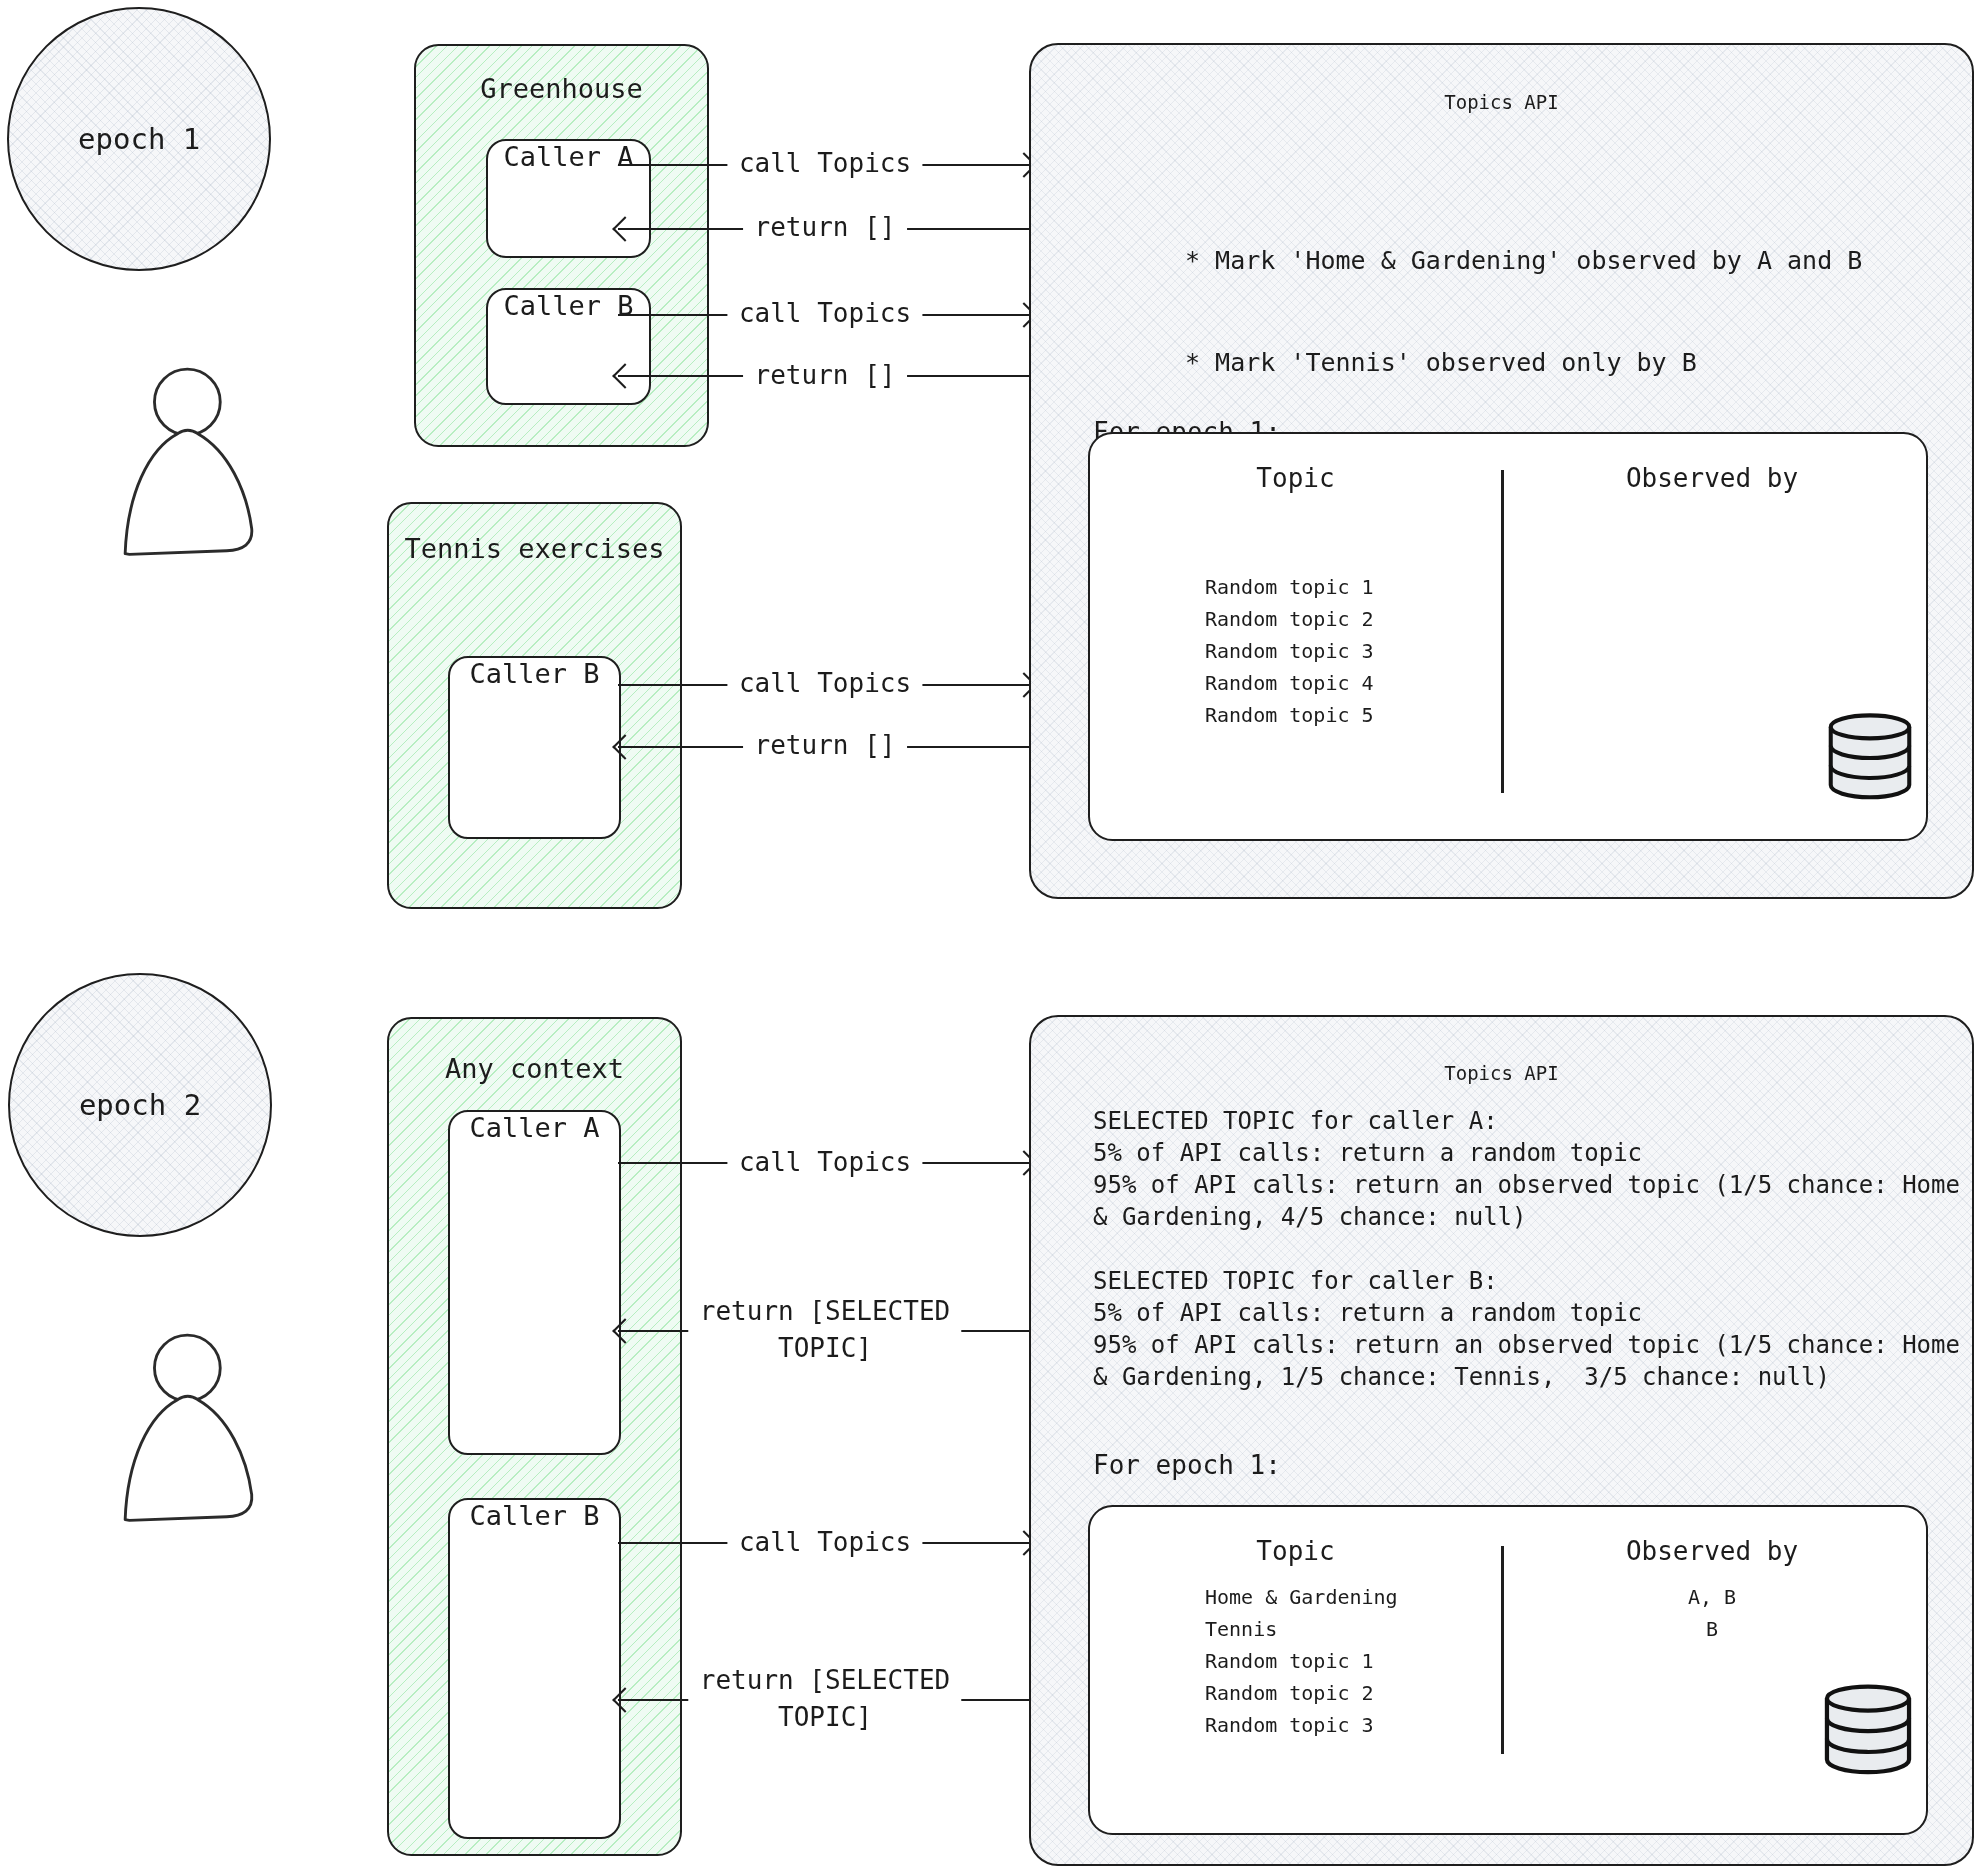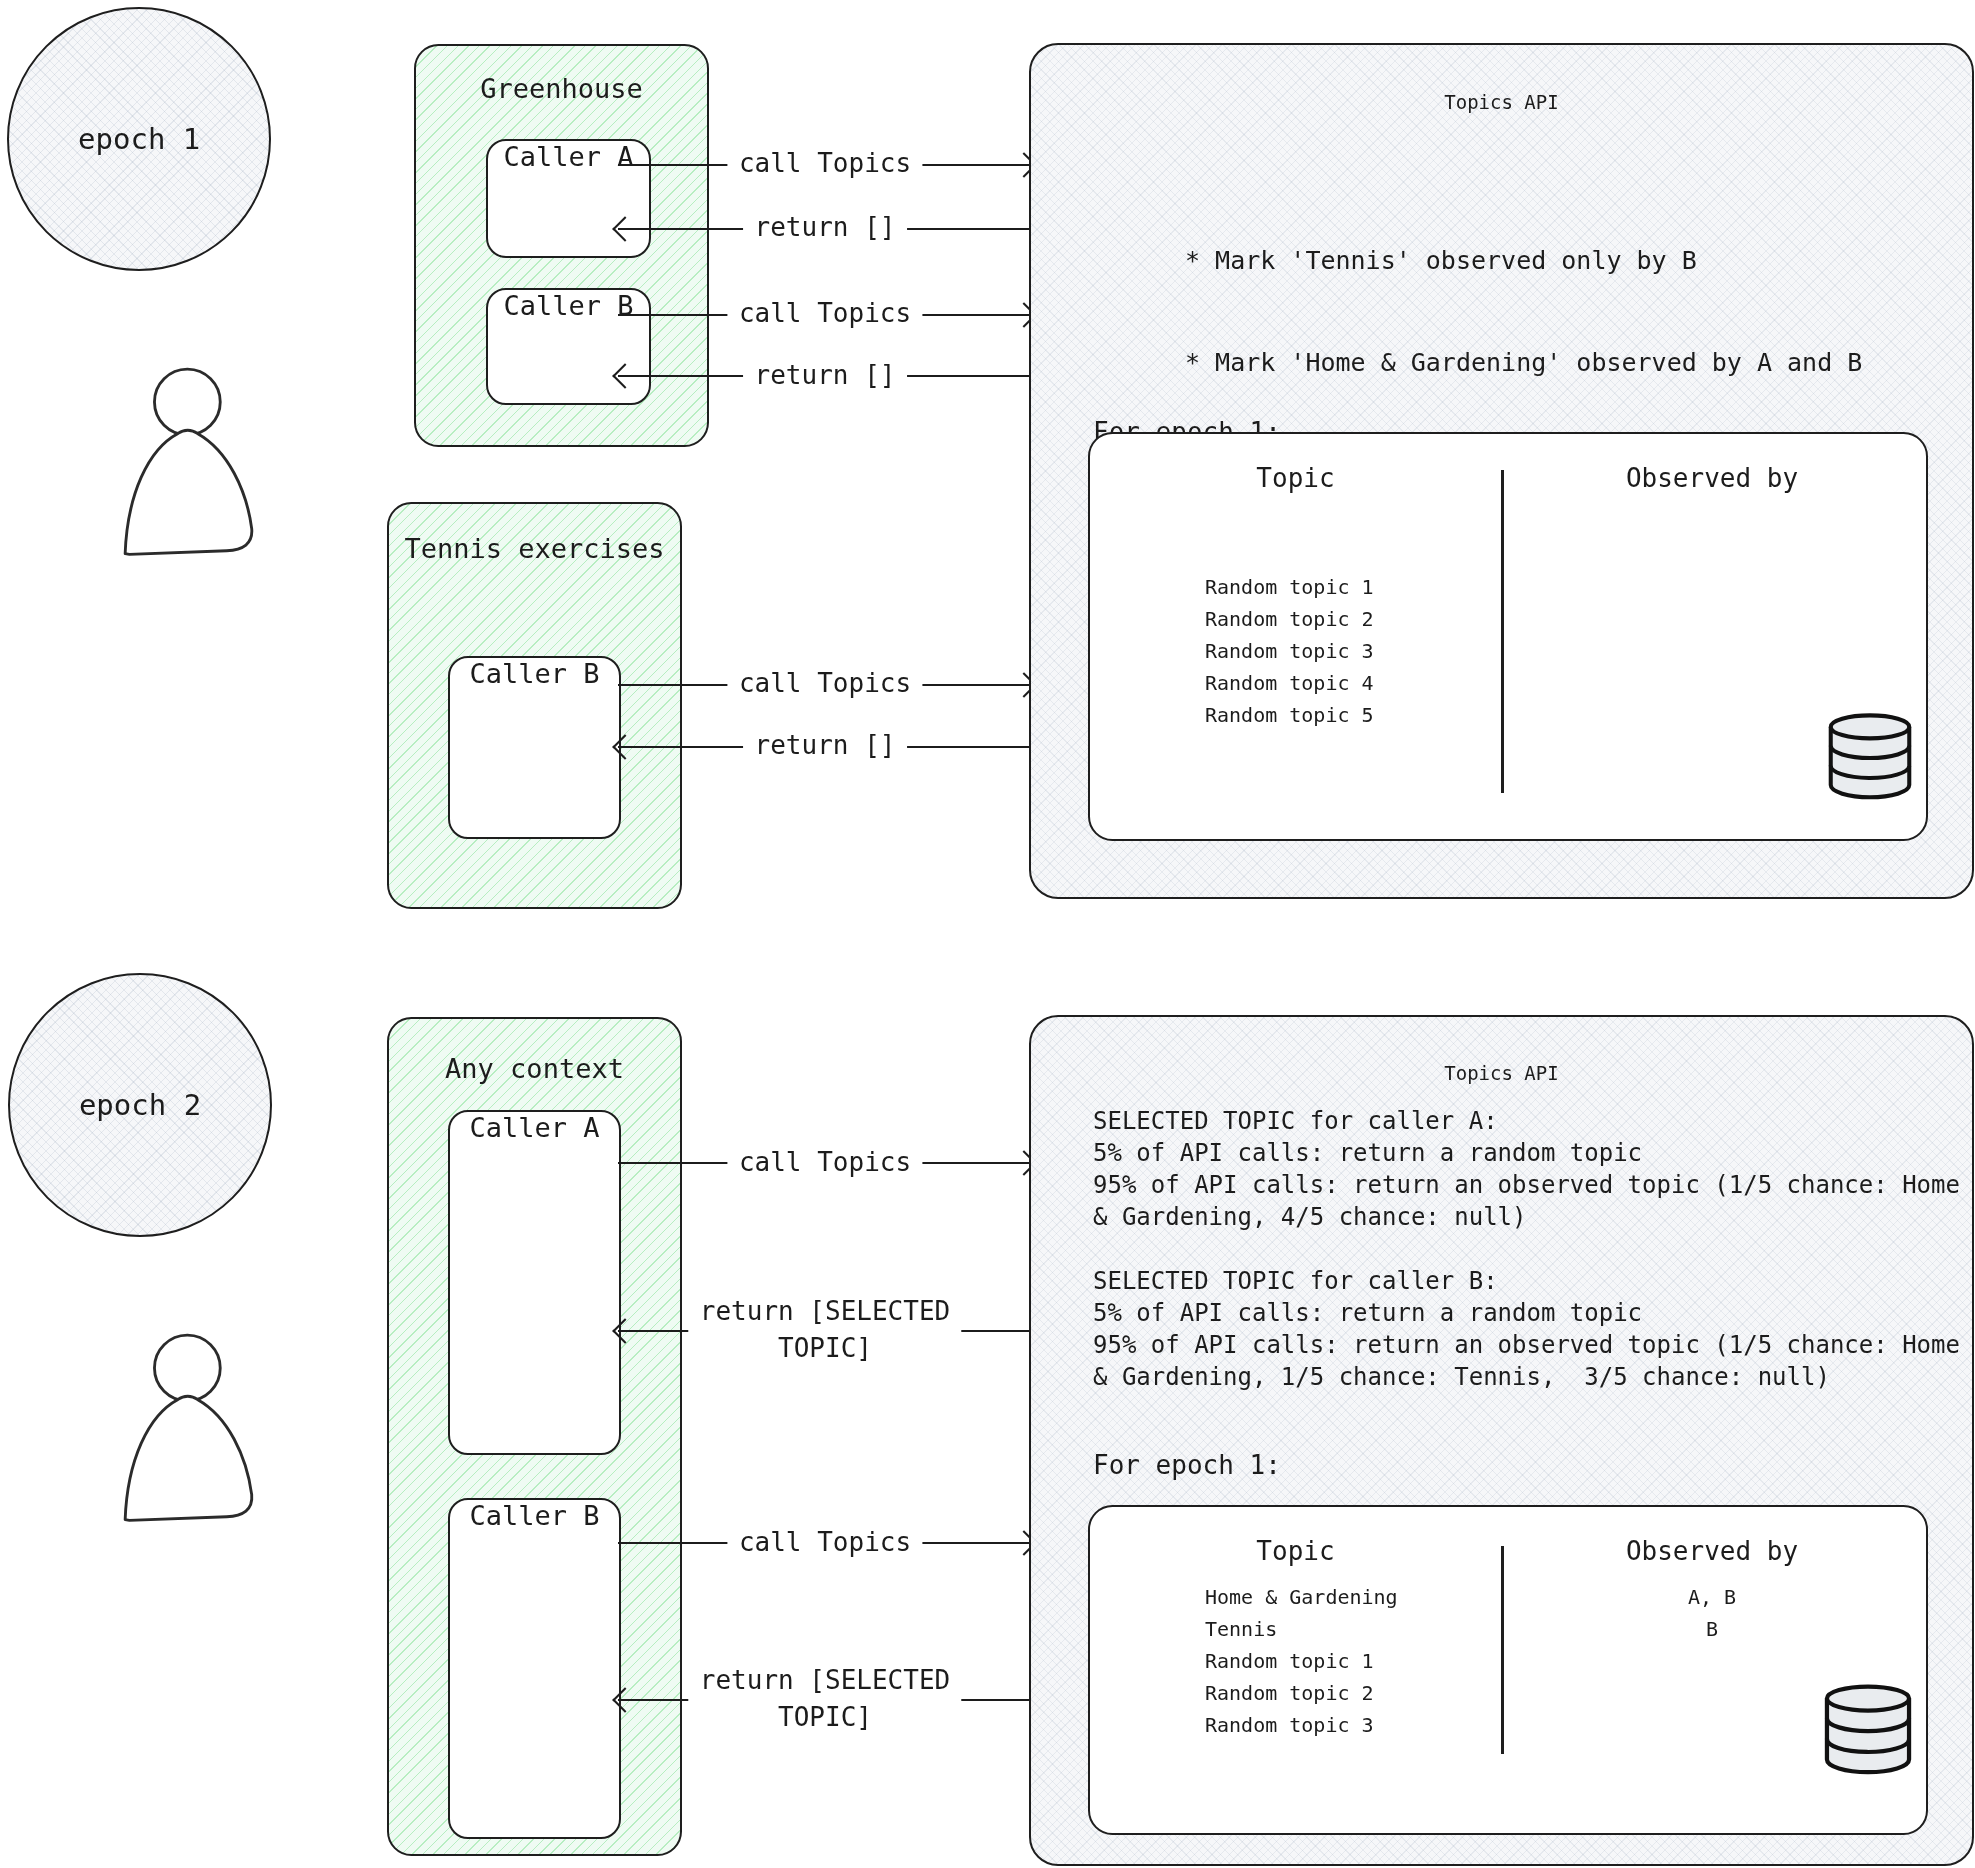--- a/index.html
+++ b/index.html
@@ -119,22 +119,22 @@
   <div class="alabel" style="left:825px;top:665px;">call Topics</div>
 
   <div class="arrow l" style="left:618px;top:746px;width:413px;">
       <span class="head"></span>
     </div>
   <div class="alabel" style="left:825px;top:727px;">return []</div>
 
   <div class="apibox" style="left:1029px;top:43px;width:941px;height:852px;">
     <div class="apititle" style="top:46px;">Topics API</div>
     <div class="apitext" style="left:154px;top:131px;">
+      <div>* Mark 'Home &amp; Gardening' observed by A and B</div>
       <div>* Mark 'Tennis' observed only by B</div>
-      <div>* Mark 'Home &amp; Gardening' observed by A and B</div>
     </div>
     <div class="forlabel" style="left:62px;top:372px;">For epoch 1:</div>
 
     <div class="innertable" style="left:57px;top:387px;width:836px;height:405px;">
       <div class="thead" style="left:0;top:29px;width:411px;">Topic</div>
       <div class="thead" style="left:411px;top:29px;width:422px;">Observed by</div>
       <div class="divider" style="left:411px;top:36px;height:323px;"></div>
       <div class="trows" style="top:137px;" id="t1rows">
           <div class="trow">
             <div class="tcell-l">Random topic 1</div>

